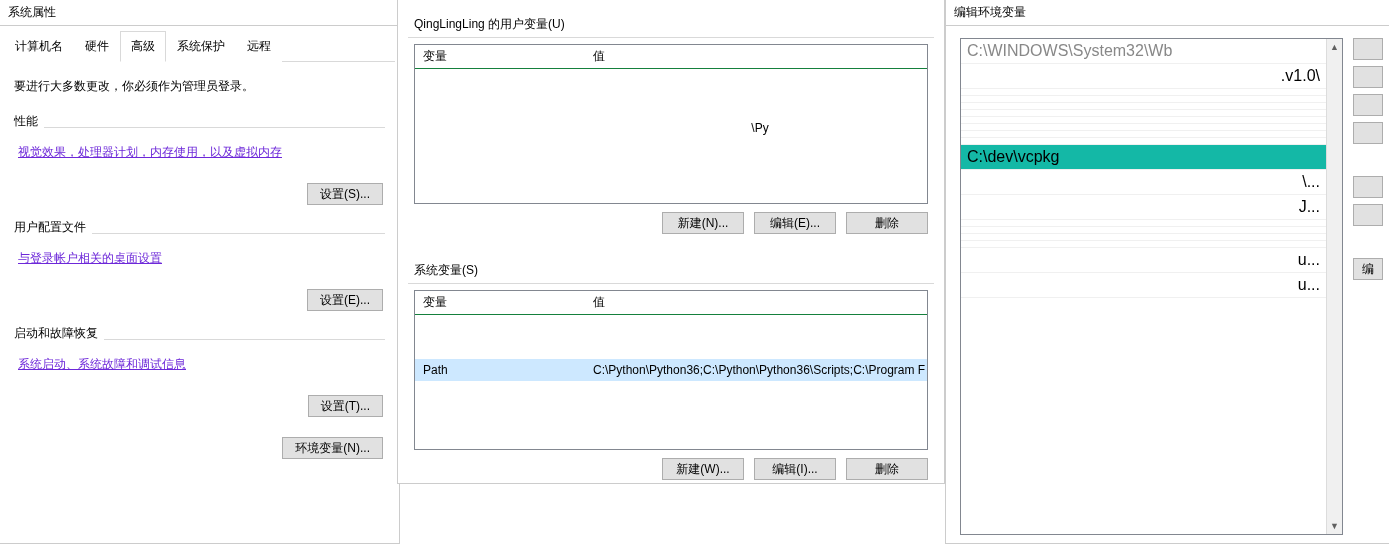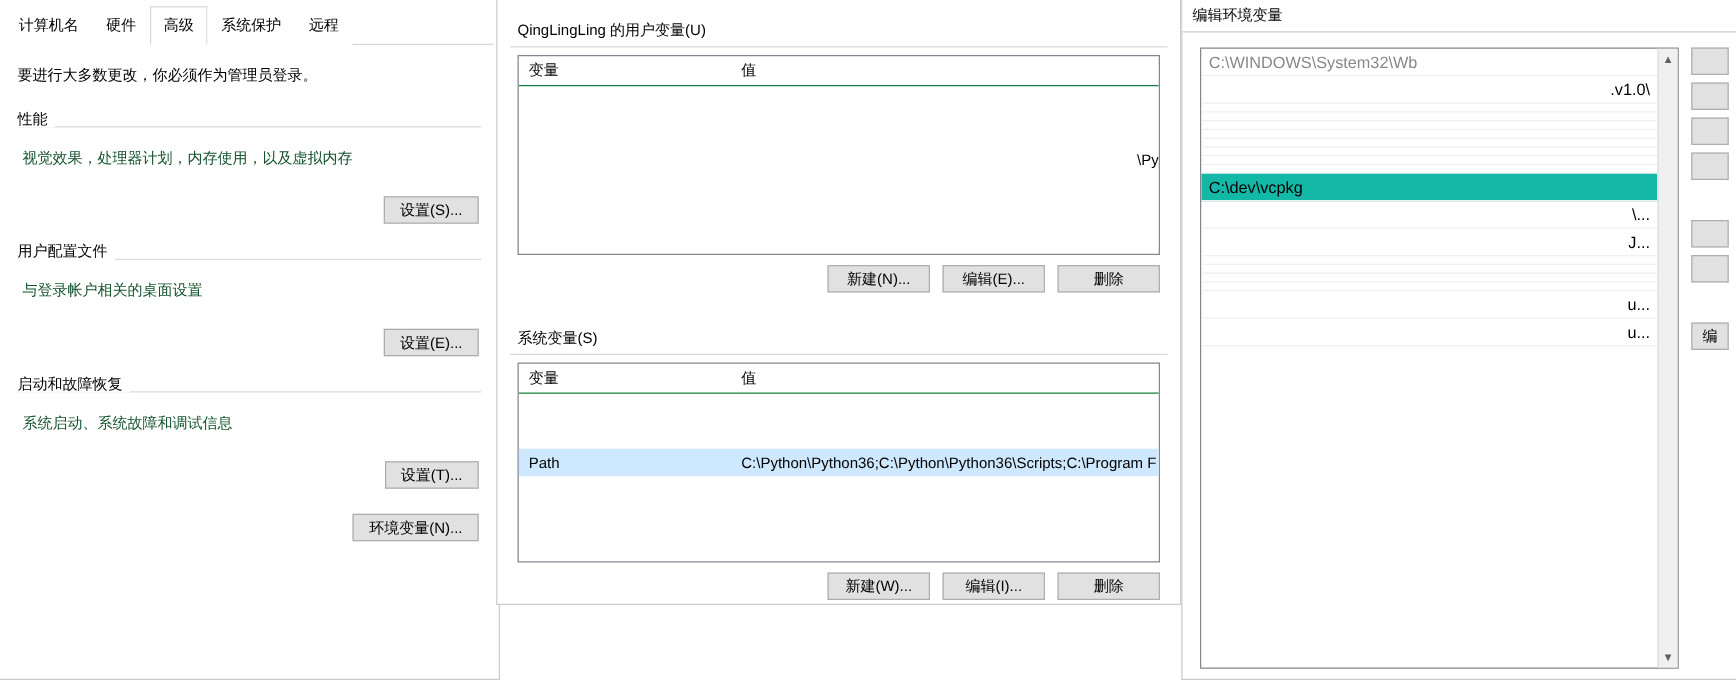--- a/index.html
+++ b/index.html
@@ -72,21 +72,21 @@
       padding-top: 10px;
       margin-top: -3px;
     }
     .section-header span {
       background: #fff;
       padding-right: 6px;
       position: relative;
       z-index: 1;
       text-align: right;
     }
-    .section-desc { margin: 6px 0 22px 4px; color: #14532d; }
+    .section-desc { margin: 6px 0 22px 4px; color: #6d28d9; text-decoration: underline; }
     .btn {
       min-width: 72px;
       height: 22px;
       background: #e1e1e1;
       border: 1px solid #adadad;
       font-size: 12px;
       padding: 0 12px;
       cursor: pointer;
       font-family: inherit;
     }
@@ -144,21 +144,21 @@
       flex-direction: column;
       min-width: 0;
       position: relative;
     }
     .path-scroll-area {
       position:absolute;
       left:0; right:16px; top:0; bottom:0;
       overflow: hidden;
     }
     .path-entry {
-      font-size:13px;
+      font-size:16px;
       padding: 3px 6px;
       white-space: nowrap;
       border-bottom: 1px solid #f0f0f0;
       overflow: hidden;
     }
     .path-entry.selected { background: #14b8a6; }
     .path-entry.faded { color: #888; }
     .scrollbar-v {
       position:absolute;
       right:0; top:0; bottom:0;
@@ -172,20 +172,21 @@
       flex-direction: column;
       gap: 6px;
       width: 30px;
     }
     .side-buttons .btn { width: 30px; min-width:0; padding:0;}
   </style>
 </head>
 <body>
 
 <div class="dialog dlg-sysprops">
+  <div class="title-strip">系统属性</div>
 
   <div class="tabs">
     <div class="tab">计算机名</div>
     <div class="tab">硬件</div>
     <div class="tab active">高级</div>
     <div class="tab">系统保护</div>
     <div class="tab">远程</div>
   </div>
 
   <div class="tab-body">
@@ -228,21 +229,21 @@
     <div class="listbox-wrap">
       <div class="listbox">
         <div class="list-head">
           <div class="col-var">变量</div>
           <div class="col-val">值</div>
         </div>
         <div class="list-rows">
           <div style="height:48px;"></div>
           <div class="list-row">
             <div class="cell-var"></div>
-            <div class="cell-val" style="text-align:right;">\Py</div>
+            <div class="cell-val" style="text-align:center;">\Py</div>
           </div>
         </div>
       </div>
       <div class="group-buttons">
         <button class="btn">新建(N)...</button>
         <button class="btn">编辑(E)...</button>
         <button class="btn">删除</button>
       </div>
     </div>
 

